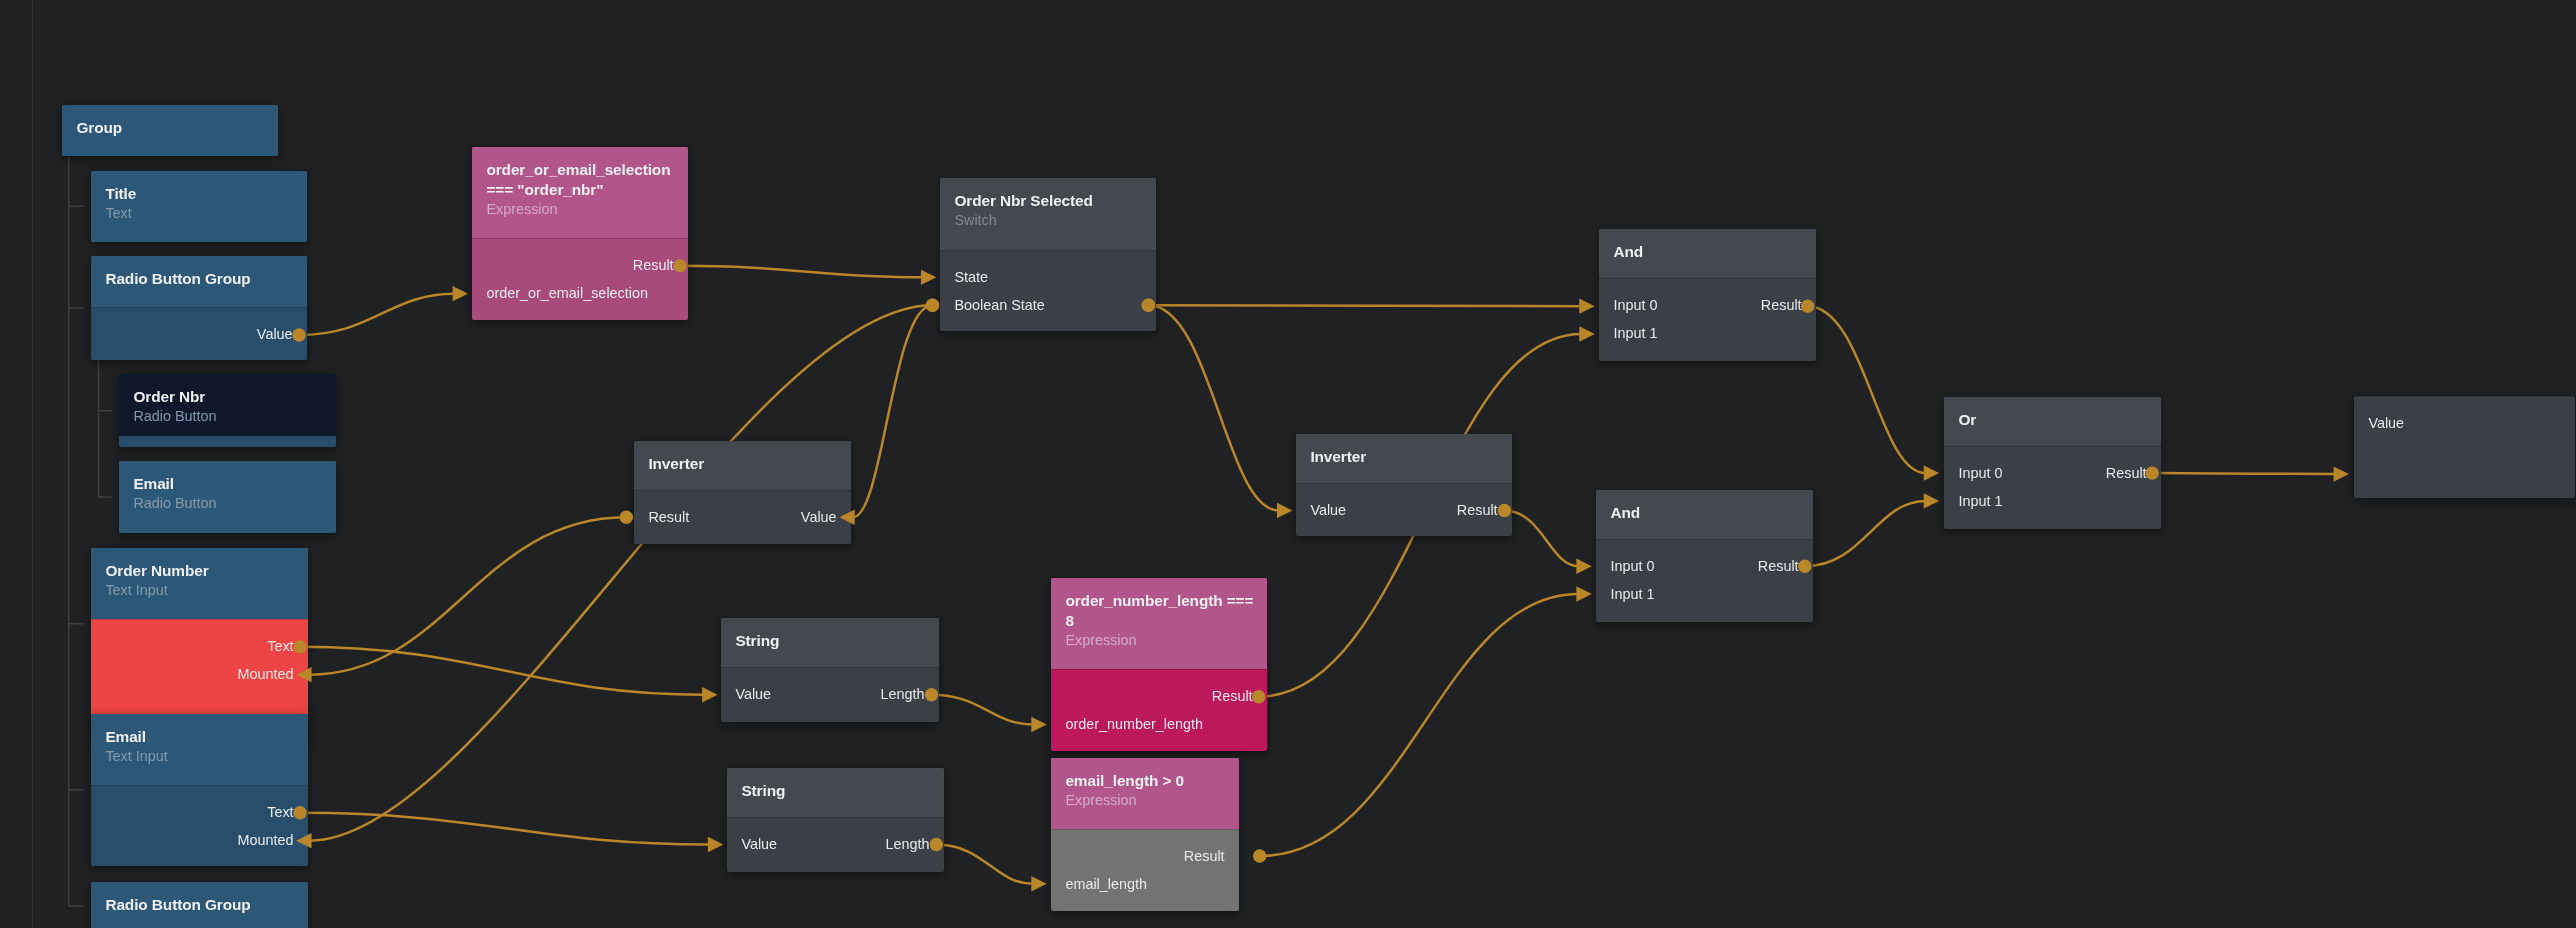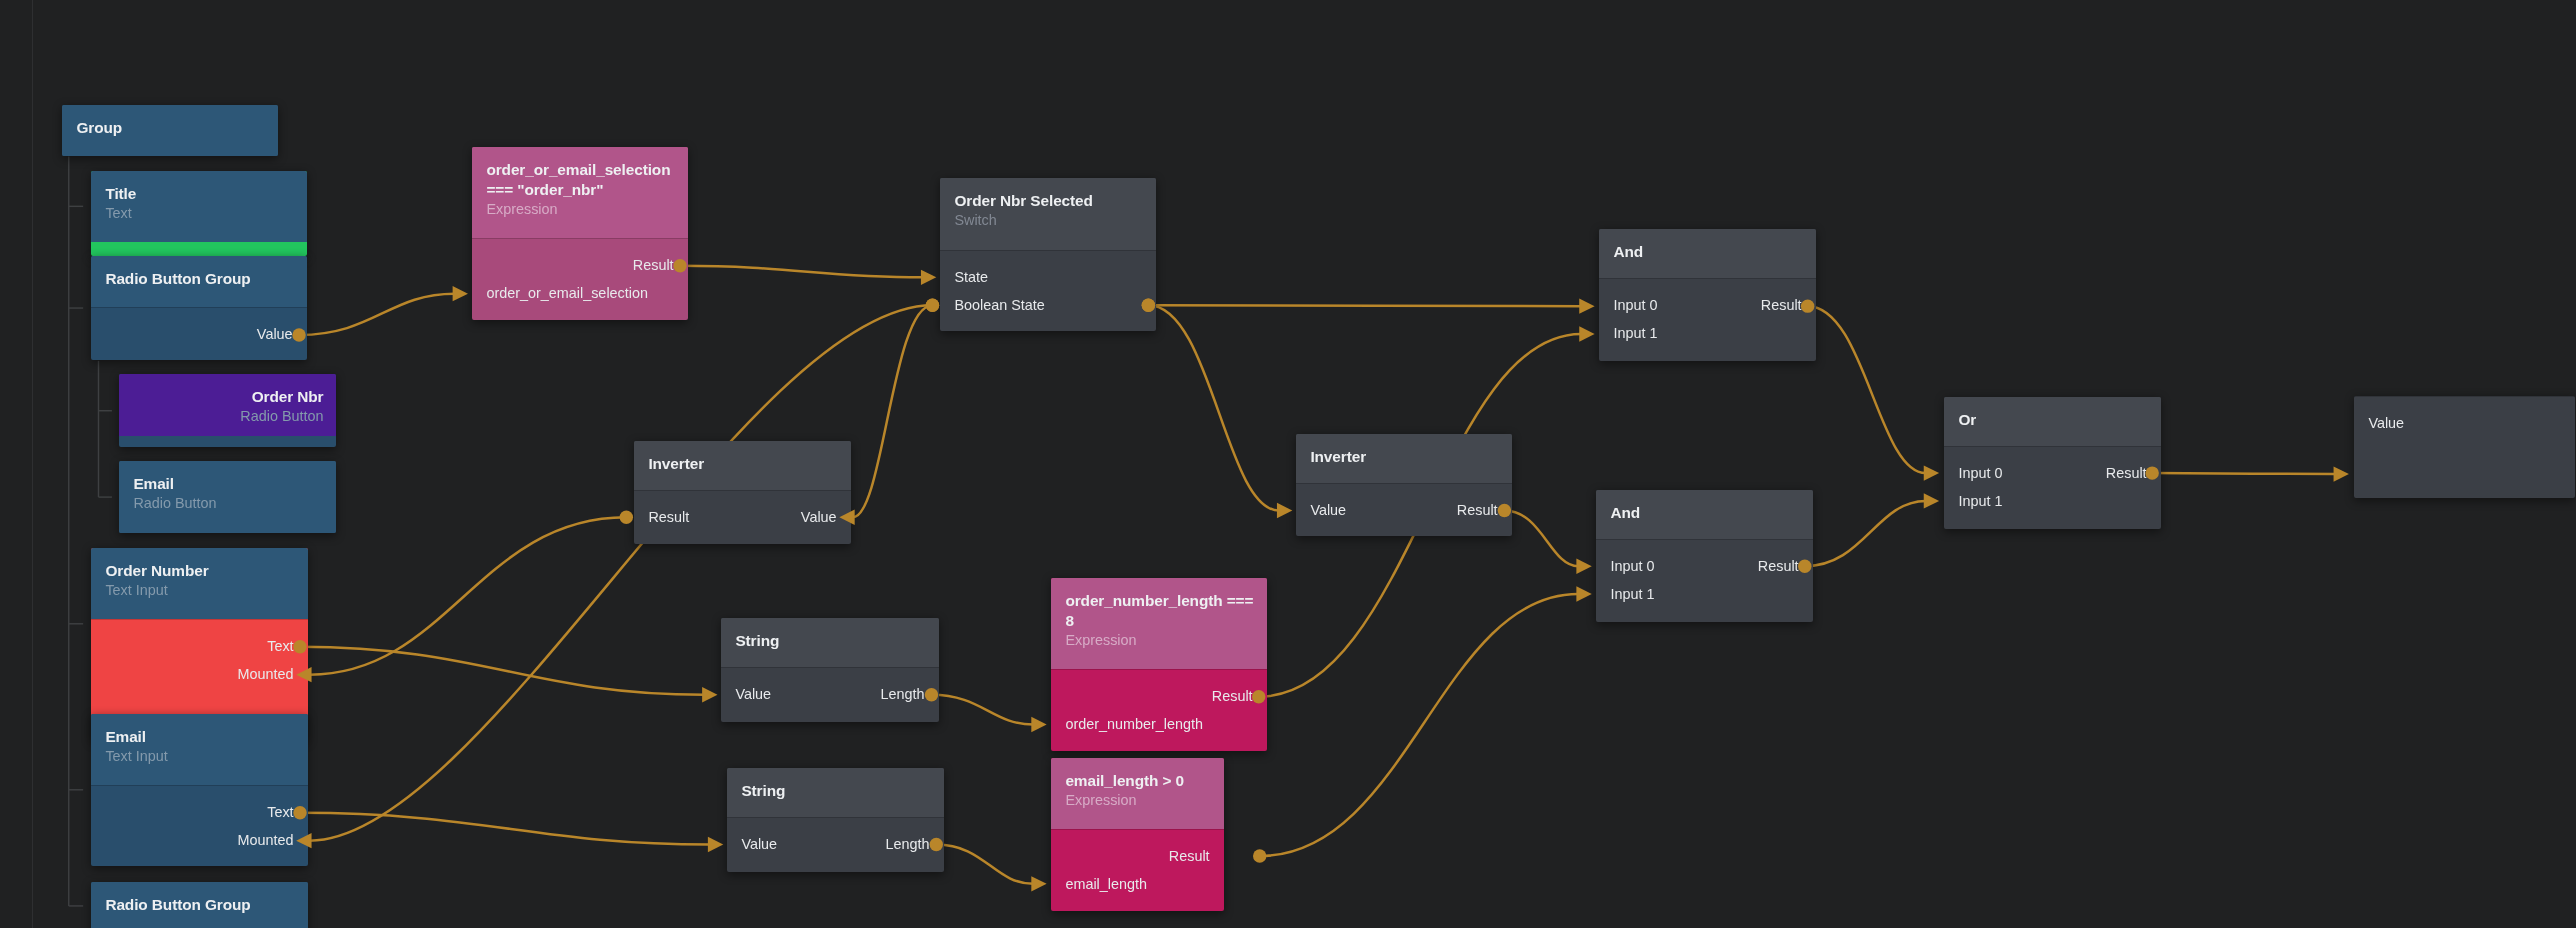--- a/index.html
+++ b/index.html
@@ -49,38 +49,38 @@
       <path d="M1883 319 C1942.85 319,1956.15 493,2006 493" fill="none" stroke="#b9862a" stroke-width="2.6"></path>
       <path d="M1880 590 C1941.2 590,1954.8 522,2006 522" fill="none" stroke="#b9862a" stroke-width="2.6"></path>
       <path d="M2242 493 C2332.45 493,2352.55 494,2433 494" fill="none" stroke="#b9862a" stroke-width="2.6"></path>
     </svg>
   <div id="node-layer">
       <div class="node t-visual" style="left: 54px; top: 105px; width: 216px; height: 51px; background: rgb(41, 78, 108);">
         <div class="hdr" style="height: 51px; background: rgb(45, 87, 119);">
           <div class="title">Group</div>
         </div>
       </div>
-      <div class="node t-visual" style="left: 83px; top: 171px; width: 216px; height: 85px; background: #22c55e;">
+      <div class="node t-visual" style="left: 83px; top: 171px; width: 216px; height: 71px; background: #7f1d1d;">
         <div class="hdr" style="height: 71px; background: rgb(45, 87, 119);">
           <div class="title">Title</div>
           <div class="sub" style="color: rgb(132, 154, 172);">Text</div>
         </div>
       </div>
       <div class="node t-visual" style="left: 83px; top: 256px; width: 216px; height: 104px; background: rgb(41, 78, 108);">
         <div class="hdr" style="height: 51px; background: rgb(45, 87, 119);">
           <div class="title">Radio Button Group</div>
         </div>
         <div class="body">
           <div class="row">
             <span class="pl right">Value</span>
           </div>
         </div>
       </div>
       <div class="node t-visual" style="left: 111px; top: 374px; width: 217px; height: 73px; background: rgb(41, 78, 108);">
-        <div class="hdr" style="height: 62px; background: #4c1d95; text-align: right;">
+        <div class="hdr" style="height: 62px; background: #0f172a;">
           <div class="title">Order Nbr</div>
           <div class="sub" style="color: rgb(132, 154, 172);">Radio Button</div>
         </div>
       </div>
       <div class="node t-visual" style="left: 111px; top: 461px; width: 217px; height: 72px; background: rgb(41, 78, 108);">
         <div class="hdr" style="height: 72px; background: rgb(45, 87, 119);">
           <div class="title">Email</div>
           <div class="sub" style="color: rgb(132, 154, 172);">Radio Button</div>
         </div>
       </div>
@@ -245,21 +245,21 @@
         </div>
         <div class="body">
           <div class="row">
             <span class="pl right">Result</span>
           </div>
           <div class="row">
             <span class="pl left">order_number_length</span>
           </div>
         </div>
       </div>
-      <div class="node t-expression" style="left: 1043px; top: 758px; width: 173px; height: 153px; background: #be185d;">
+      <div class="node t-expression" style="left: 1043px; top: 758px; width: 188px; height: 153px; background: #737373;">
         <div class="hdr" style="height: 71px; background: rgb(177, 85, 138);">
           <div class="title">email_length &gt; 0</div>
           <div class="sub" style="color: rgb(215, 171, 198);">Expression</div>
         </div>
         <div class="body">
           <div class="row">
             <span class="pl right">Result</span>
           </div>
           <div class="row">
             <span class="pl left">email_length</span>

